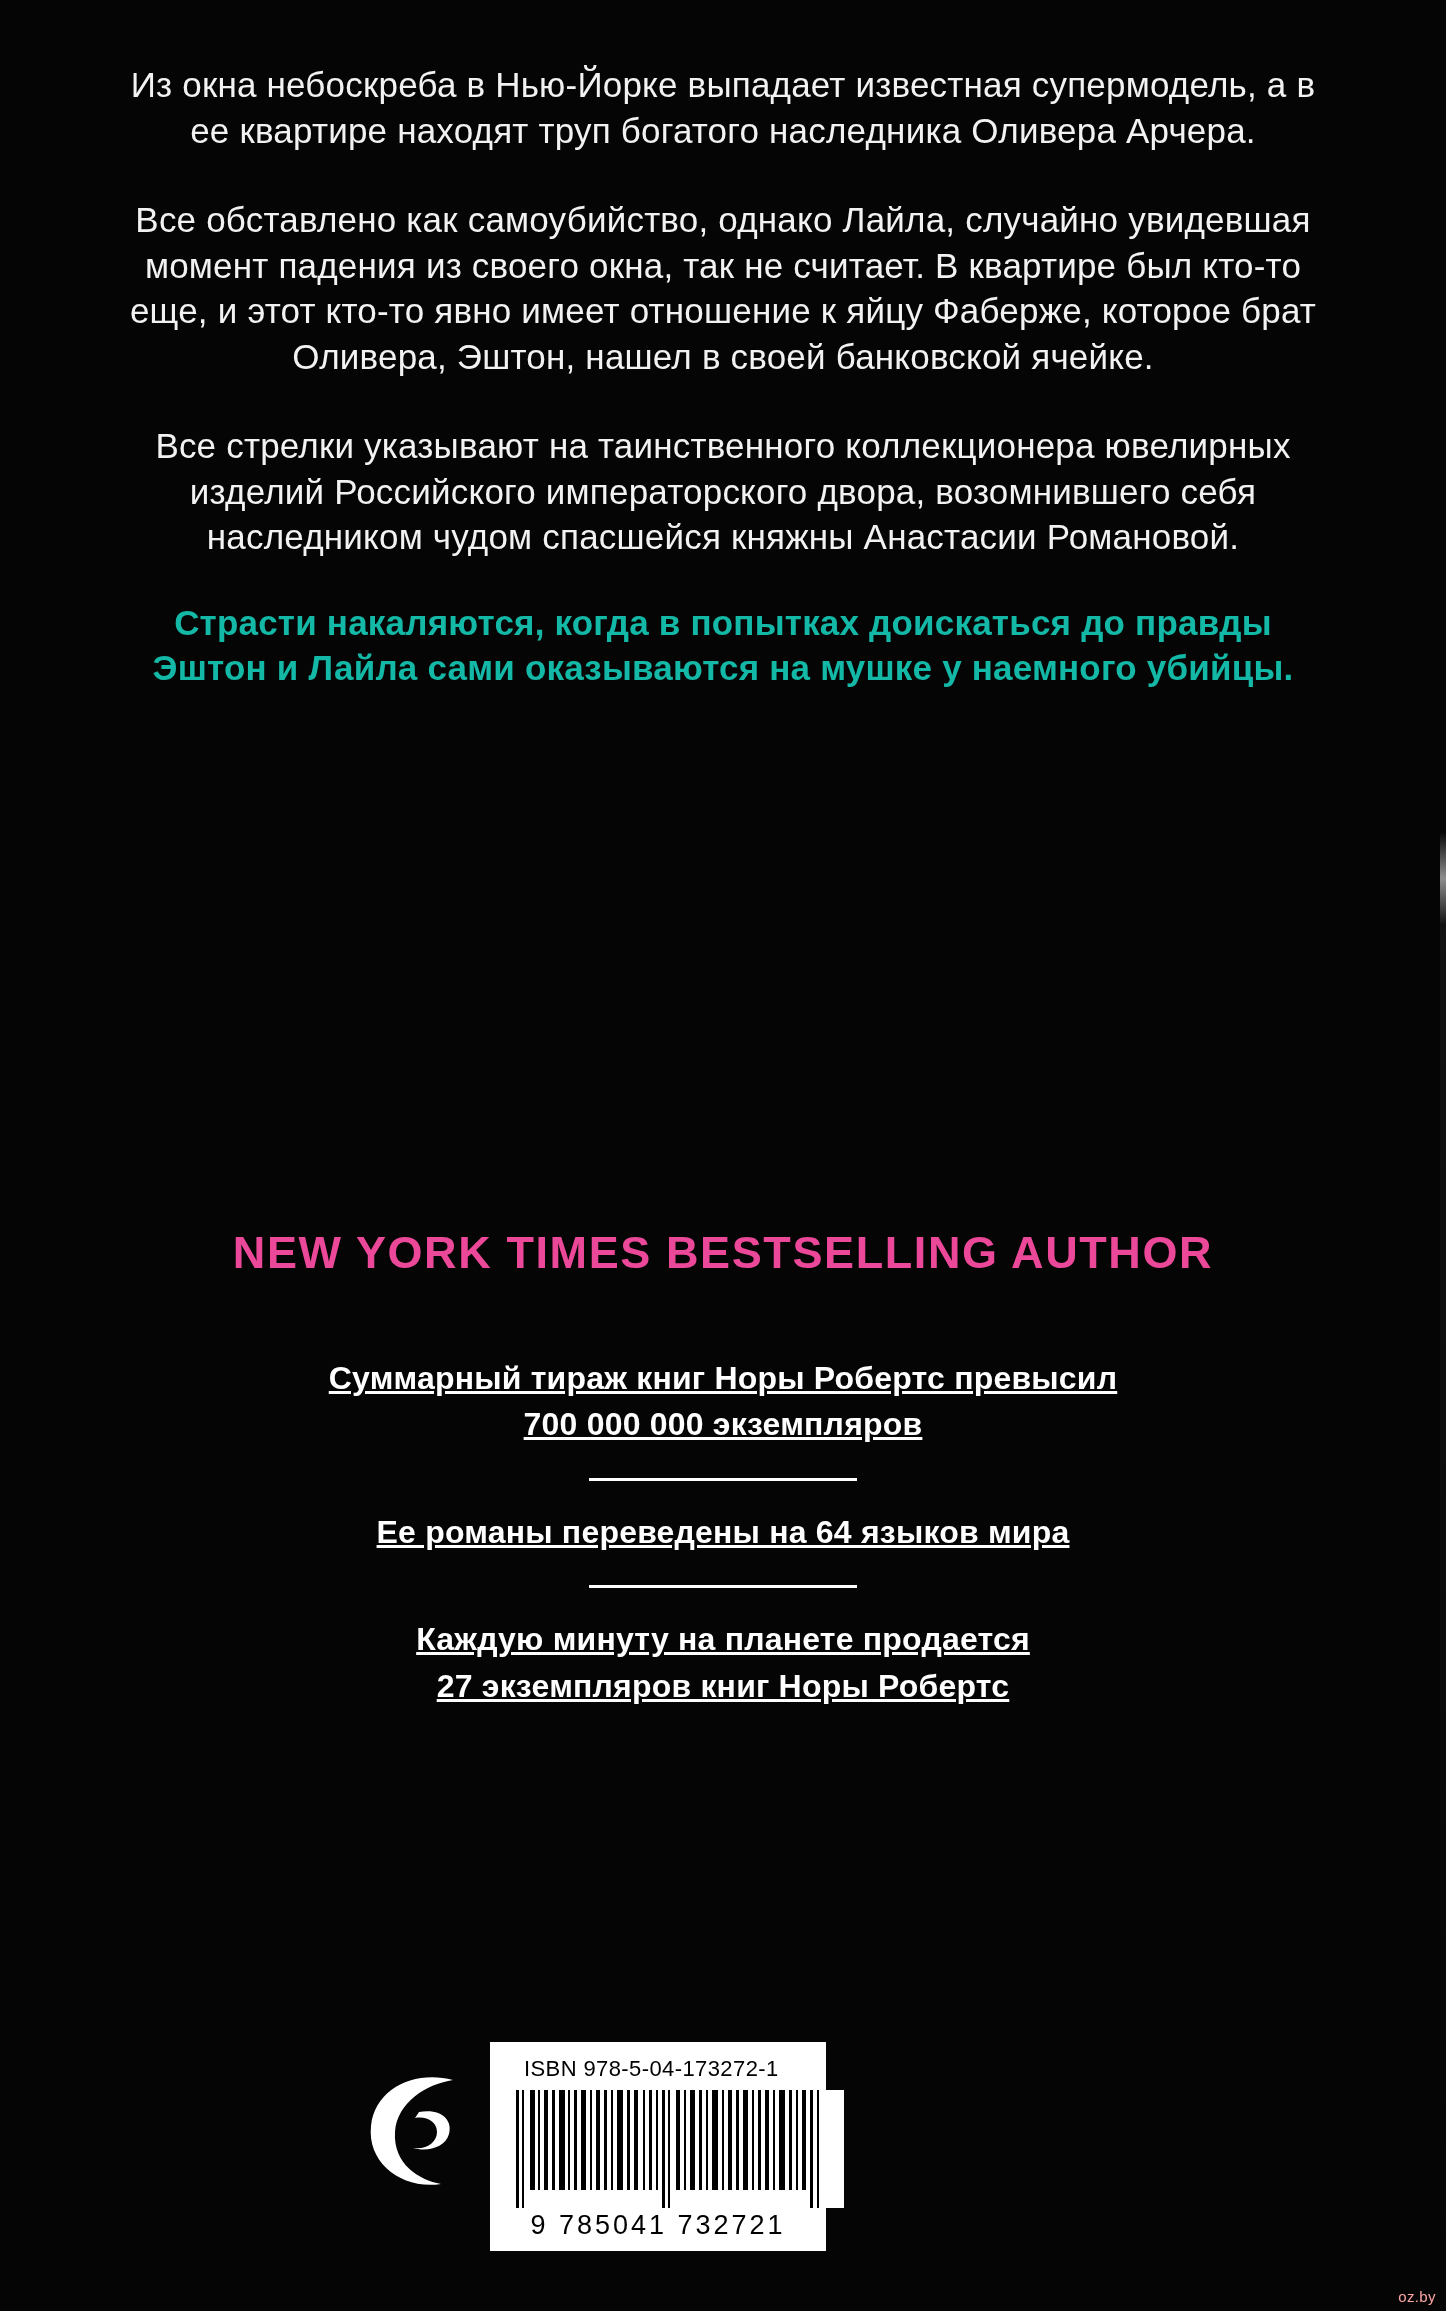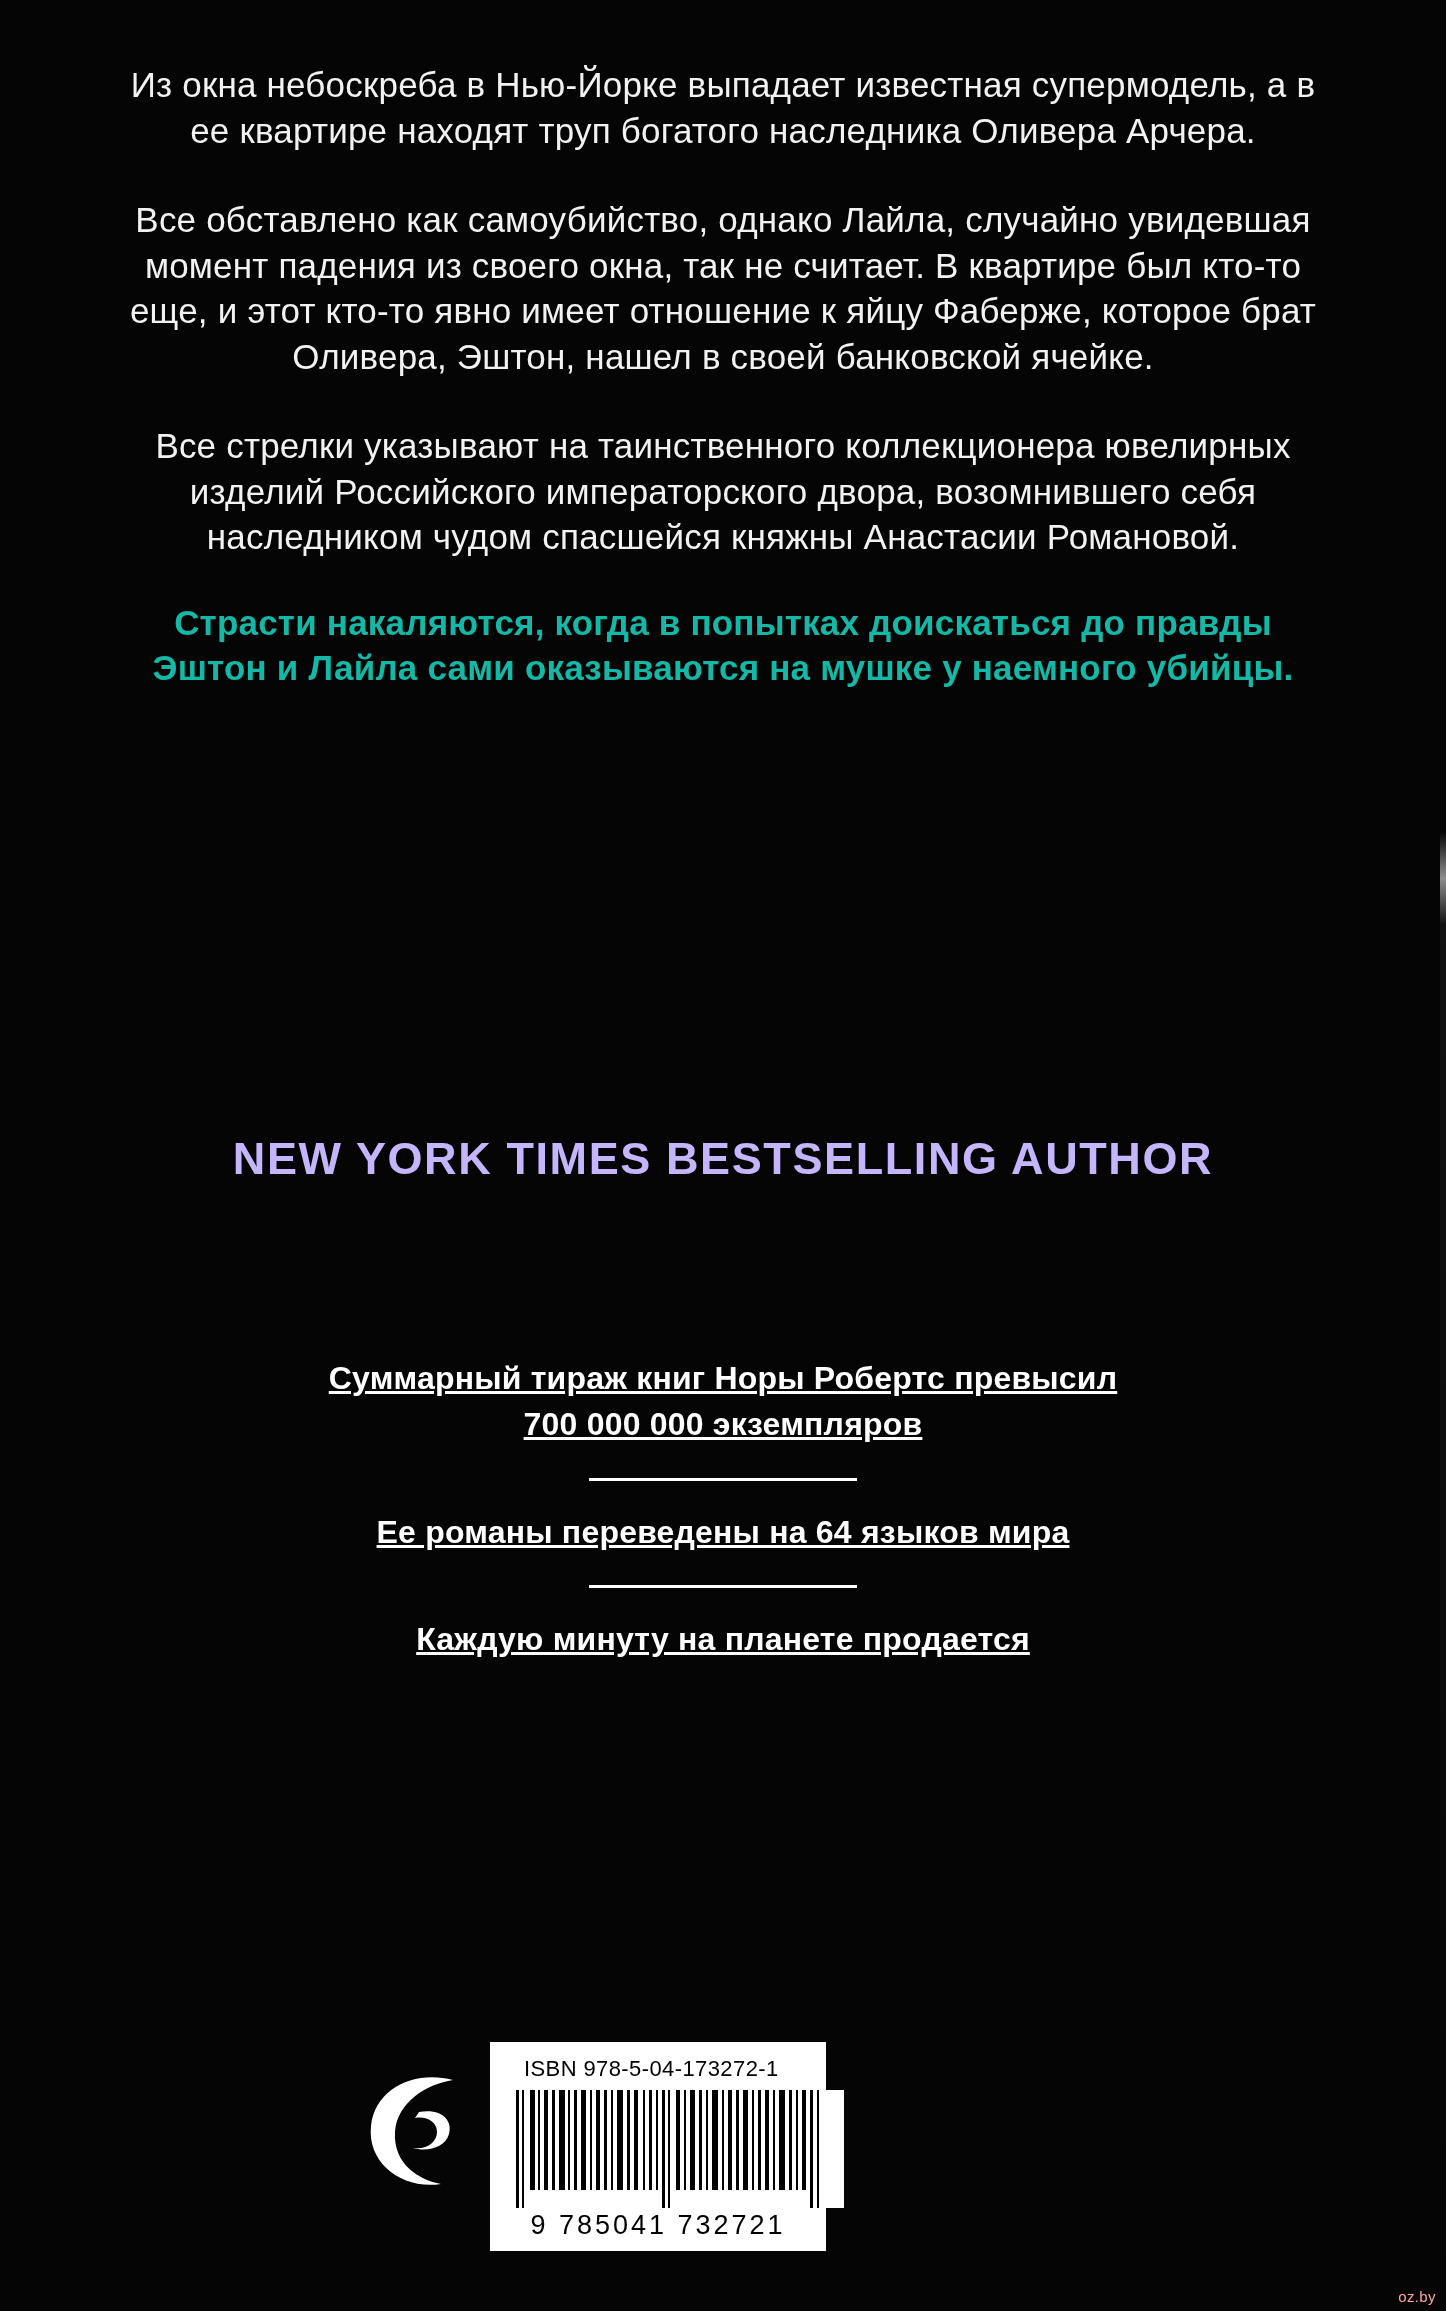--- a/index.html
+++ b/index.html
@@ -60,28 +60,28 @@
 
   .blurb p.bold {
     font-weight: 700;
     margin-top: 40px;
     color: #14b8a6;
   }
 
   .nyt {
     position: absolute;
     left: 150px;
-    top: 1132px;
+    top: 1226px;
     width: 1146px;
     text-align: center;
     font-size: 45px;
     line-height: 1.22;
     font-weight: 600;
     letter-spacing: 1.6px;
-    color: #c4b5fd;
+    color: #ec4899;
   }
 
   .stats {
     position: absolute;
     left: 150px;
     top: 1355px;
     width: 1146px;
     text-align: center;
   }
 
@@ -197,20 +197,21 @@
     <div class="rule"></div>
 
     <div class="stat-block">
       <div class="stat-line">Ее романы переведены на 64 языков мира</div>
     </div>
 
     <div class="rule"></div>
 
     <div class="stat-block">
       <div class="stat-line">Каждую минуту на планете продается</div>
+      <div class="stat-line">27 экземпляров книг Норы Робертс</div>
     </div>
 
   </div>
 
   <div class="footer">
 
     <div class="publisher-logo">
       <svg width="110" height="126" viewBox="0 0 110 126" xmlns="http://www.w3.org/2000/svg">
         <path d="M96 12 C58 2, 18 20, 14 58 C10 96, 46 122, 84 116 C62 112, 36 96, 38 64 C40 34, 70 16, 96 12 Z" fill="#ffffff"></path>
         <path d="M62 44 C84 40, 96 52, 92 66 C88 80, 70 84, 56 80 C70 82, 80 74, 80 64 C80 54, 70 48, 58 50 Z" fill="#ffffff"></path>

